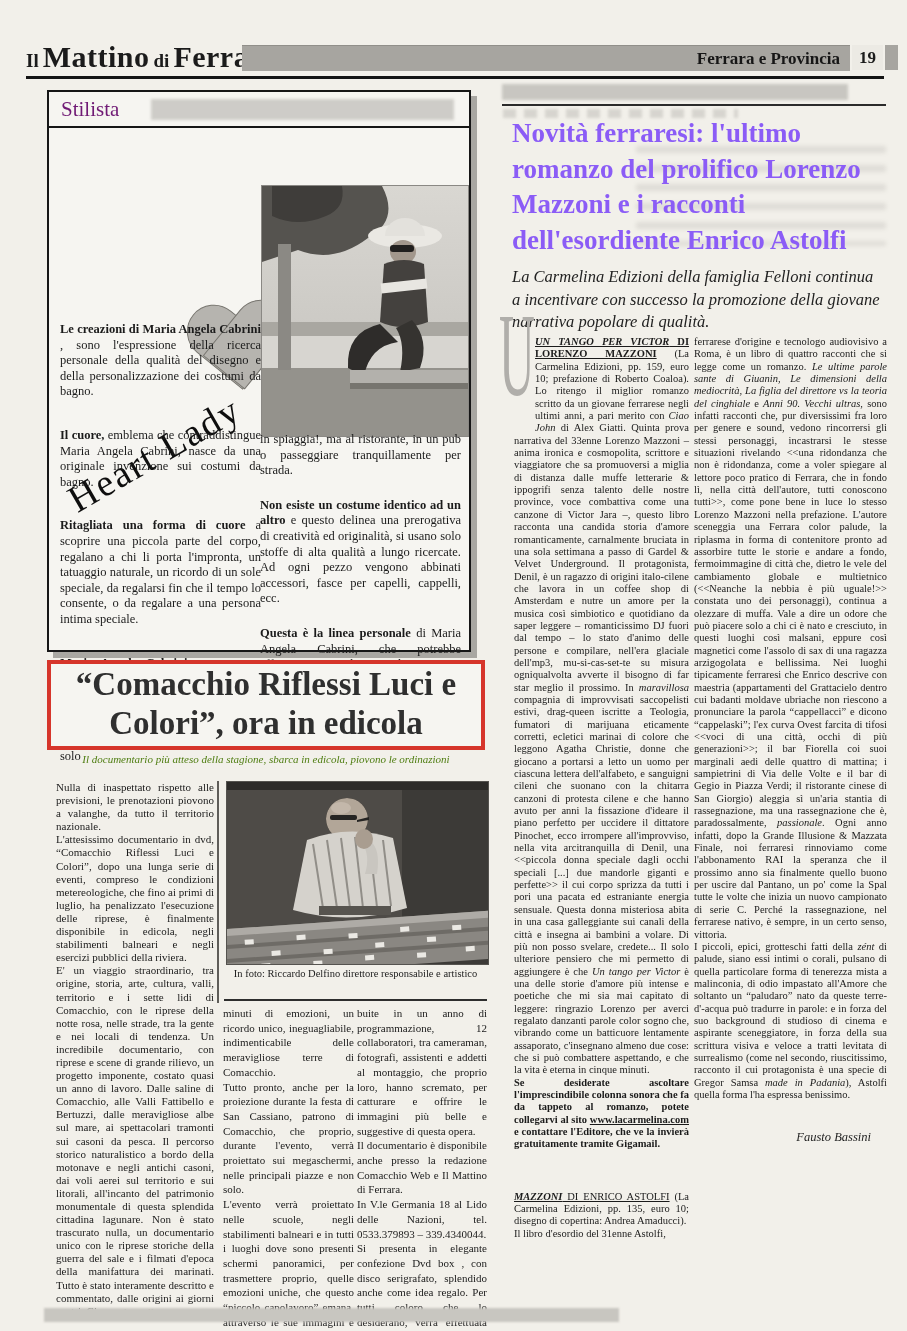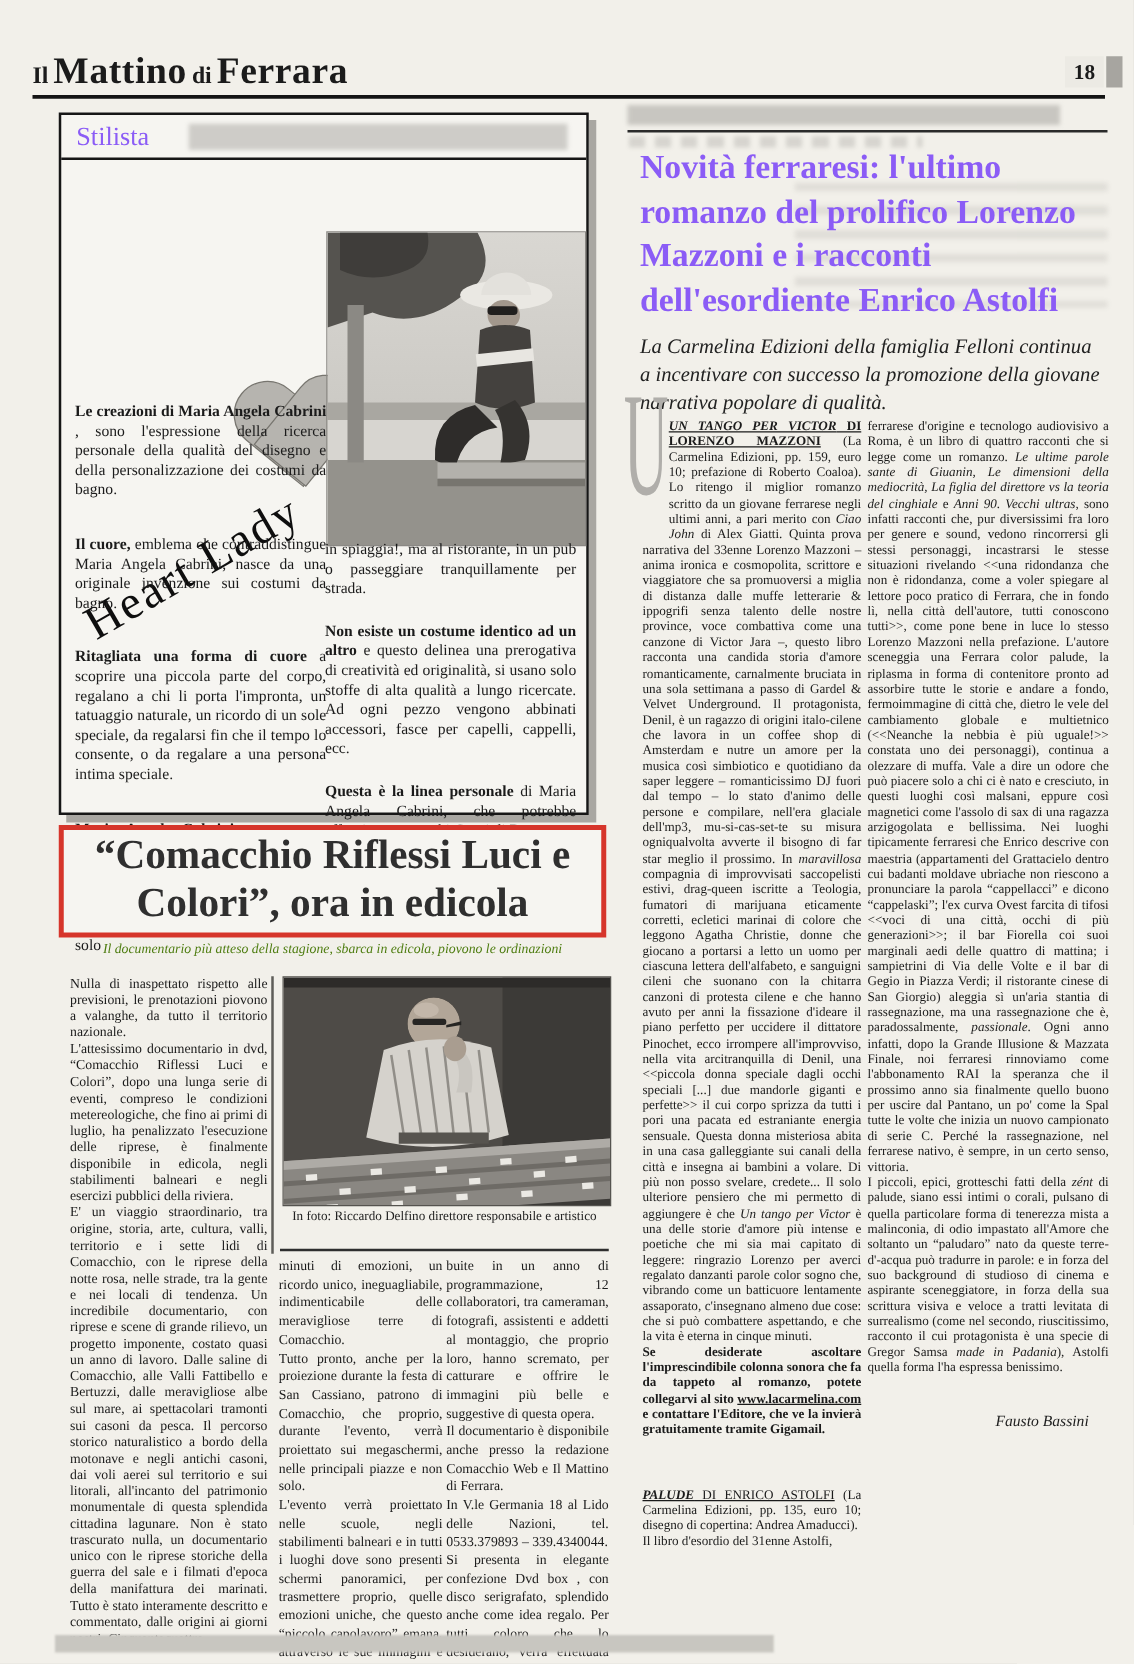--- a/index.html
+++ b/index.html
@@ -22,21 +22,21 @@
 
   
   .ghost{background:repeating-linear-gradient(90deg,rgba(110,108,104,.38) 0 13px,rgba(110,108,104,0) 13px 21px);
          filter:blur(1.6px);opacity:.55;}
   .ghost-block{background:repeating-linear-gradient(180deg,rgba(120,118,114,.34) 0 7px,rgba(120,118,114,0) 7px 19px);
          filter:blur(2px);opacity:.45;}
 
   
   .stylist-box{left:47px;top:90px;width:420px;height:558px;border:2px solid #161616;background:#f6f5f1;
                box-shadow:6px 6px 0 rgba(110,108,102,.55);}
-  .kicker{left:12px;top:5px;font-size:21px;color:#8b5cf6;}
+  .kicker{left:12px;top:5px;font-size:21px;color:#701a75;}
   .kicker-bar{left:102px;top:7px;width:303px;height:21px;background:#aeaca7;}
   .kicker-rule{left:0;top:34px;width:420px;height:2px;background:#161616;}
   .stylist-headline{left:0;top:42px;width:420px;text-align:center;font-size:39px;font-weight:bold;
                     letter-spacing:1px;white-space:nowrap;}
   .st-col{font-size:12.5px;line-height:15.6px;text-align:justify;}
   .st-col p{margin:0 0 28px 0;}
   .st-col2 p{margin:0 0 19px 0;}
   .st-col1{left:11px;top:230px;width:201px;}
   .st-col2{left:211px;top:340px;width:201px;}
 
@@ -88,21 +88,24 @@
 <body>
 
 <div id="page">
 
   <div class="abs masthead">
     <span class="mh-sm">Il</span>
     <span class="mh-lg">Mattino</span>
     <span class="mh-sm">di</span>
     <span class="mh-lg">Ferrara</span>
   </div>
-  <div class="abs page-num">18</div>
+  <div class="abs header-bar">
+    <span>Ferrara e Provincia</span>
+  </div>
+  <div class="abs page-num">19</div>
   <div class="abs page-num-bar"></div>
   <div class="abs header-rule"></div>
 
   <div class="abs stylist-box">
     <div class="abs kicker">Stilista</div>
     <div class="abs kicker-bar ghost"></div>
     <div class="abs kicker-rule"></div>
 
     <div class="abs heart"></div>
     <div class="abs heart-label">Heart Lady</div>
@@ -228,21 +231,21 @@
 
   <div class="abs nv-headline">Novità ferraresi: l'ultimo romanzo del prolifico Lorenzo Mazzoni e i racconti dell'esordiente Enrico Astolfi</div>
   <div class="abs nv-standfirst">La Carmelina Edizioni della famiglia Felloni continua a incentivare con successo la promozione della giovane narrativa popolare di qualità.</div>
 
   <div class="abs nv-dropcap">U</div>
   <div class="abs nv-col nv-col1">
     <div class="dropcap-spacer"></div>
     <div>
         <p><span style="font-weight: bold; font-style: italic; text-decoration: underline;">UN TANGO PER VICTOR</span><span style="font-weight: bold; text-decoration: underline;"> DI LORENZO MAZZONI</span><span> (La Carmelina Edizioni, pp. 159, euro 10; prefazione di Roberto Coaloa). Lo ritengo il miglior romanzo scritto da un giovane ferrarese negli ultimi anni, a pari merito con </span><span style="font-style: italic;">Ciao John</span><span> di Alex Giatti. Quinta prova narrativa del 33enne Lorenzo Mazzoni – anima ironica e cosmopolita, scrittore e viaggiatore che sa promuoversi a miglia di distanza dalle muffe letterarie &amp; ippogrifi senza talento delle nostre province, voce combattiva come una canzone di Victor Jara –, questo libro racconta una candida storia d'amore romanticamente, carnalmente bruciata in una sola settimana a passo di Gardel &amp; Velvet Underground. Il protagonista, Denil, è un ragazzo di origini italo-cilene che lavora in un coffee shop di Amsterdam e nutre un amore per la musica così simbiotico e quotidiano da saper leggere – romanticissimo DJ fuori dal tempo – lo stato d'animo delle persone e compilare, nell'era glaciale dell'mp3, mu-si-cas-set-te su misura ogniqualvolta avverte il bisogno di far star meglio il prossimo. In </span><span style="font-style: italic;">maravillosa</span><span> compagnia di improvvisati saccopelisti estivi, drag-queen iscritte a Teologia, fumatori di marijuana eticamente corretti, ecletici marinai di colore che leggono Agatha Christie, donne che giocano a portarsi a letto un uomo per ciascuna lettera dell'alfabeto, e sanguigni cileni che suonano con la chitarra canzoni di protesta cilene e che hanno avuto per anni la fissazione d'ideare il piano perfetto per uccidere il dittatore Pinochet, ecco irrompere all'improvviso, nella vita arcitranquilla di Denil, una &lt;&lt;piccola donna speciale dagli occhi speciali [...] due mandorle giganti e perfette&gt;&gt; il cui corpo sprizza da tutti i pori una pacata ed estraniante energia sensuale. Questa donna misteriosa abita in una casa galleggiante sui canali della città e insegna ai bambini a volare. Di più non posso svelare, credete... Il solo ulteriore pensiero che mi permetto di aggiungere è che </span><span style="font-style: italic;">Un tango per Victor</span><span> è una delle storie d'amore più intense e poetiche che mi sia mai capitato di leggere: ringrazio Lorenzo per averci regalato danzanti parole color sogno che, vibrando come un batticuore lentamente assaporato, c'insegnano almeno due cose: che si può combattere aspettando, e che la vita è eterna in cinque minuti.</span></p>
         <p><span style="font-weight: bold;">Se desiderate ascoltare l'imprescindibile colonna sonora che fa da tappeto al romanzo, potete collegarvi al sito </span><span style="font-weight: bold; text-decoration: underline;">www.lacarmelina.com</span><span style="font-weight: bold; font-family: Liberation Serif, serif;"> e contattare l'Editore, che ve la invierà gratuitamente tramite Gigamail.</span></p>
-        <p style="margin-top: 40px;"><span style="font-weight: bold; font-style: italic; text-decoration: underline;">PALUDE</span><span style="text-decoration: underline;"> DI ENRICO ASTOLFI</span><span> (La Carmelina Edizioni, pp. 135, euro 10; disegno di copertina: Andrea Amaducci).</span></p>
+        <p style="margin-top: 40px;"><span style="font-weight: bold; font-style: italic; text-decoration: underline;">MAZZONI</span><span style="text-decoration: underline;"> DI ENRICO ASTOLFI</span><span> (La Carmelina Edizioni, pp. 135, euro 10; disegno di copertina: Andrea Amaducci).</span></p>
         <p><span>Il libro d'esordio del 31enne Astolfi,</span></p>
       </div>
   </div>
   <div class="abs nv-col nv-col2">
     <div>
         <p><span>ferrarese d'origine e tecnologo audiovisivo a Roma, è un libro di quattro racconti che si legge come un romanzo. </span><span style="font-style: italic;">Le ultime parole sante di Giuanin, Le dimensioni della mediocrità, La figlia del direttore vs la teoria del cinghiale</span><span> e </span><span style="font-style: italic;">Anni 90. Vecchi ultras</span><span>, sono infatti racconti che, pur diversissimi fra loro per genere e sound, vedono rincorrersi gli stessi personaggi, incastrarsi le stesse situazioni rivelando &lt;&lt;una ridondanza che non è ridondanza, come a voler spiegare al lettore poco pratico di Ferrara, che in fondo lì, nella città dell'autore, tutti conoscono tutti&gt;&gt;, come pone bene in luce lo stesso Lorenzo Mazzoni nella prefazione. L'autore sceneggia una Ferrara color palude, la riplasma in forma di contenitore pronto ad assorbire tutte le storie e andare a fondo, fermoimmagine di città che, dietro le vele del cambiamento globale e multietnico (&lt;&lt;Neanche la nebbia è più uguale!&gt;&gt; constata uno dei personaggi), continua a olezzare di muffa. Vale a dire un odore che può piacere solo a chi ci è nato e cresciuto, in questi luoghi così malsani, eppure così magnetici come l'assolo di sax di una ragazza arzigogolata e bellissima. Nei luoghi tipicamente ferraresi che Enrico descrive con maestria (appartamenti del Grattacielo dentro cui badanti moldave ubriache non riescono a pronunciare la parola “cappellacci” e dicono “cappelaski”; l'ex curva Ovest farcita di tifosi &lt;&lt;voci di una città, occhi di più generazioni&gt;&gt;; il bar Fiorella coi suoi marginali aedi delle quattro di mattina; i sampietrini di Via delle Volte e il bar di Gegio in Piazza Verdi; il ristorante cinese di San Giorgio) aleggia sì un'aria stantia di rassegnazione, ma una rassegnazione che è, paradossalmente, </span><span style="font-style: italic;">passionale</span><span>. Ogni anno infatti, dopo la Grande Illusione &amp; Mazzata Finale, noi ferraresi rinnoviamo come l'abbonamento RAI la speranza che il prossimo anno sia finalmente quello buono per uscire dal Pantano, un po' come la Spal tutte le volte che inizia un nuovo campionato di serie C. Perché la rassegnazione, nel ferrarese nativo, è sempre, in un certo senso, vittoria.</span></p>
         <p><span>I piccoli, epici, grotteschi fatti della </span><span style="font-style: italic;">zént</span><span> di palude, siano essi intimi o corali, pulsano di quella particolare forma di tenerezza mista a malinconia, di odio impastato all'Amore che soltanto un “paludaro” nato da queste terre-d'-acqua può tradurre in parole: e in forza del suo background di studioso di cinema e aspirante sceneggiatore, in forza della sua scrittura visiva e veloce a tratti levitata di surrealismo (come nel secondo, riuscitissimo, racconto il cui protagonista è una specie di Gregor Samsa </span><span style="font-style: italic;">made in Padania</span><span>), Astolfi quella forma l'ha espressa benissimo.</span></p>
       </div>
     <div class="nv-byline">Fausto Bassini</div>
   </div>

